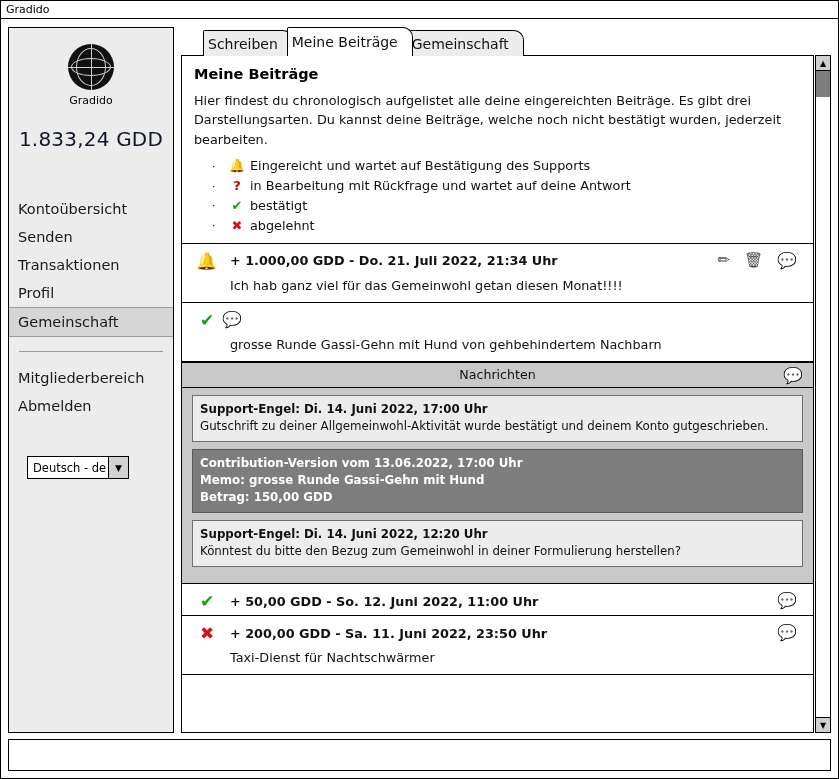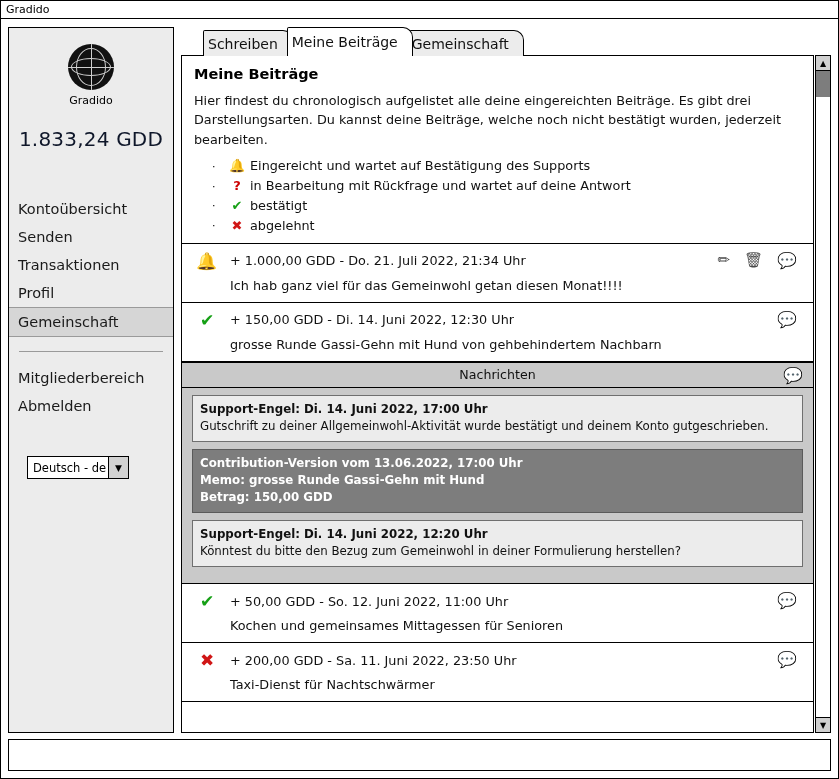--- a/index.html
+++ b/index.html
@@ -257,20 +257,21 @@
   .entry-status {
     width: 30px;
     text-align: center;
     font-size: 17px;
   }
   .entry-meta {
     font-size: 12.8px;
     color: #111111;
     flex: 1;
     padding-left: 8px;
+    font-weight: bold;
   }
   .entry-actions {
     display: flex;
     align-items: center;
     gap: 14px;
     padding-right: 6px;
   }
   .icon-btn {
     font-size: 15px;
     color: #4a4a4a;
@@ -456,25 +457,20 @@
               <span class="icon-btn">🗑</span>
               <span class="icon-btn icon-chat">💬</span>
             </div>
           </div>
           <div class="entry-text">Ich hab ganz viel für das Gemeinwohl getan diesen Monat!!!!</div>
         </div>
 
         <div class="entry">
           <div class="entry-head">
             <div class="entry-status check">✔</div>
-            <div class="entry-meta">
-              <span>+ 150,00 GDD</span>
-              <span>-</span>
-              <span>Di. 14. Juni 2022, 12:30 Uhr</span>
-            </div>
             <div class="entry-actions">
               <span class="icon-btn icon-chat">💬</span>
             </div>
           </div>
           <div class="entry-text">grosse Runde Gassi-Gehn mit Hund von gehbehindertem Nachbarn</div>
         </div>
 
         <div class="messages-header">
           <span>Nachrichten</span>
           <span class="chat-right">💬</span>
@@ -500,21 +496,20 @@
             <div class="entry-status check">✔</div>
             <div class="entry-meta">
               <span>+ 50,00 GDD</span>
               <span>-</span>
               <span>So. 12. Juni 2022, 11:00 Uhr</span>
             </div>
             <div class="entry-actions">
               <span class="icon-btn icon-chat">💬</span>
             </div>
           </div>
-          <div class="entry-text">Kochen und gemeinsames Mittagessen für Senioren</div>
         </div>
 
         <div class="entry">
           <div class="entry-head">
             <div class="entry-status cross">✖</div>
             <div class="entry-meta">
               <span>+ 200,00 GDD</span>
               <span>-</span>
               <span>Sa. 11. Juni 2022, 23:50 Uhr</span>
             </div>

